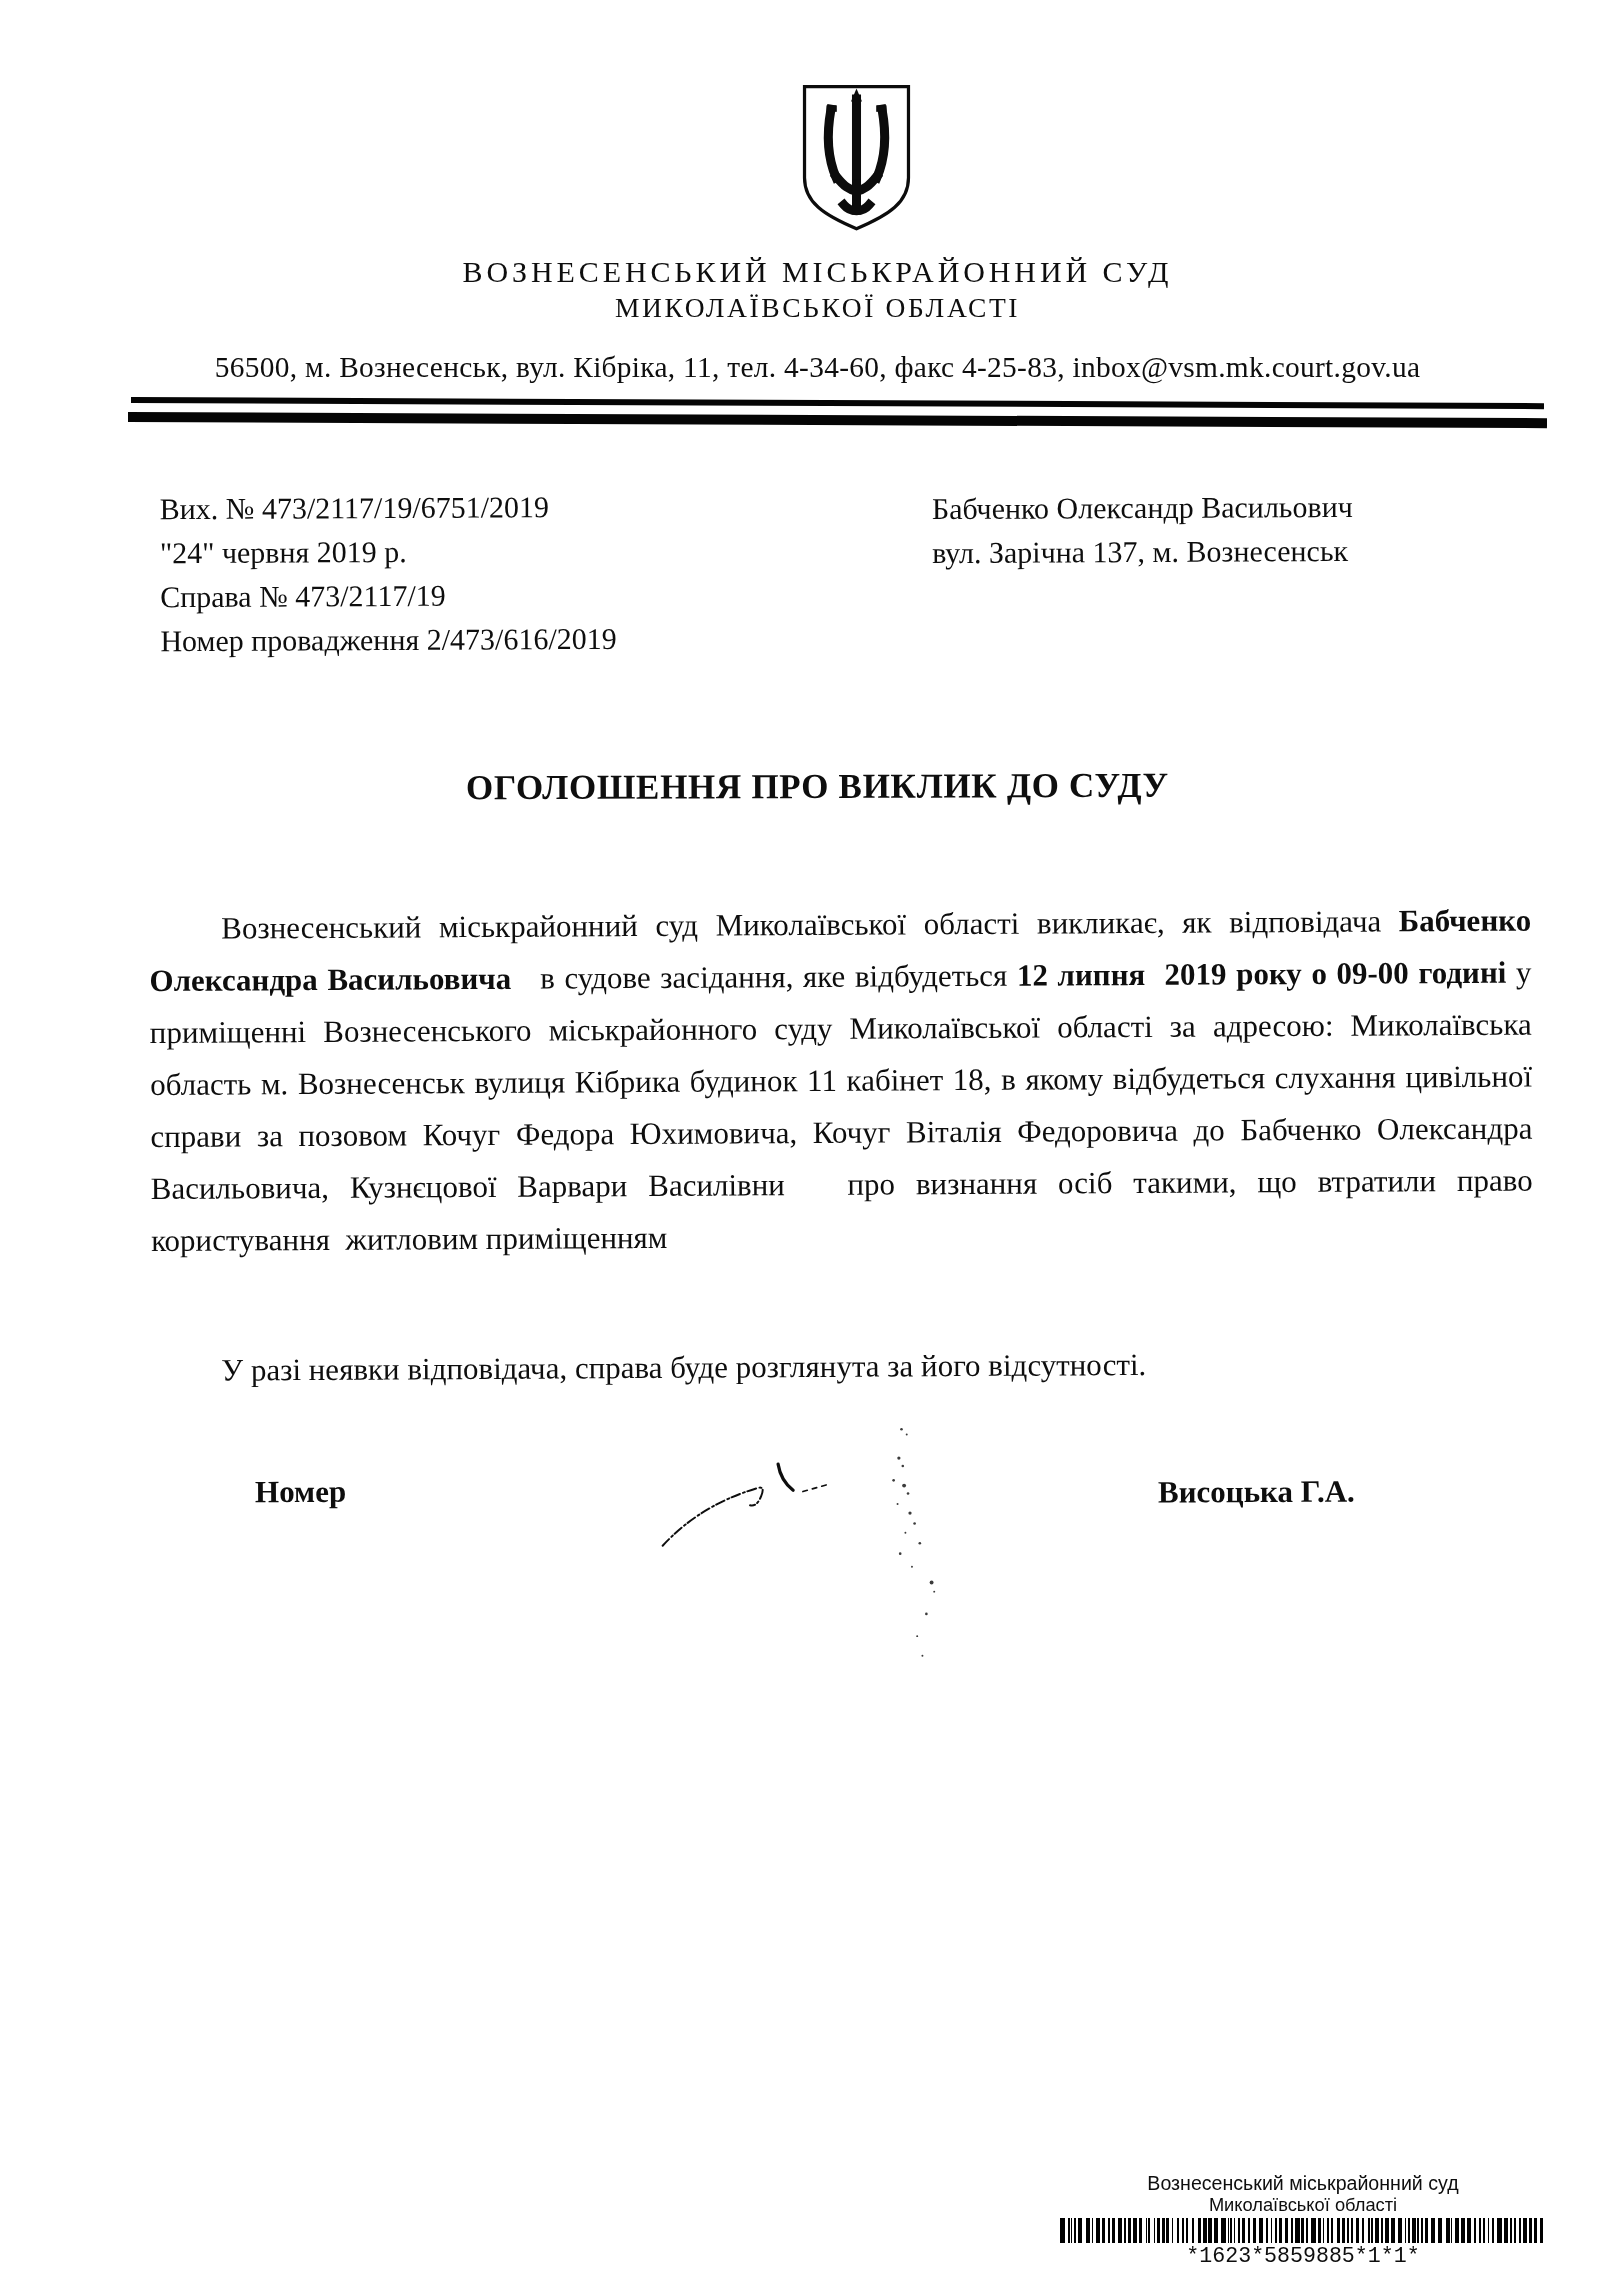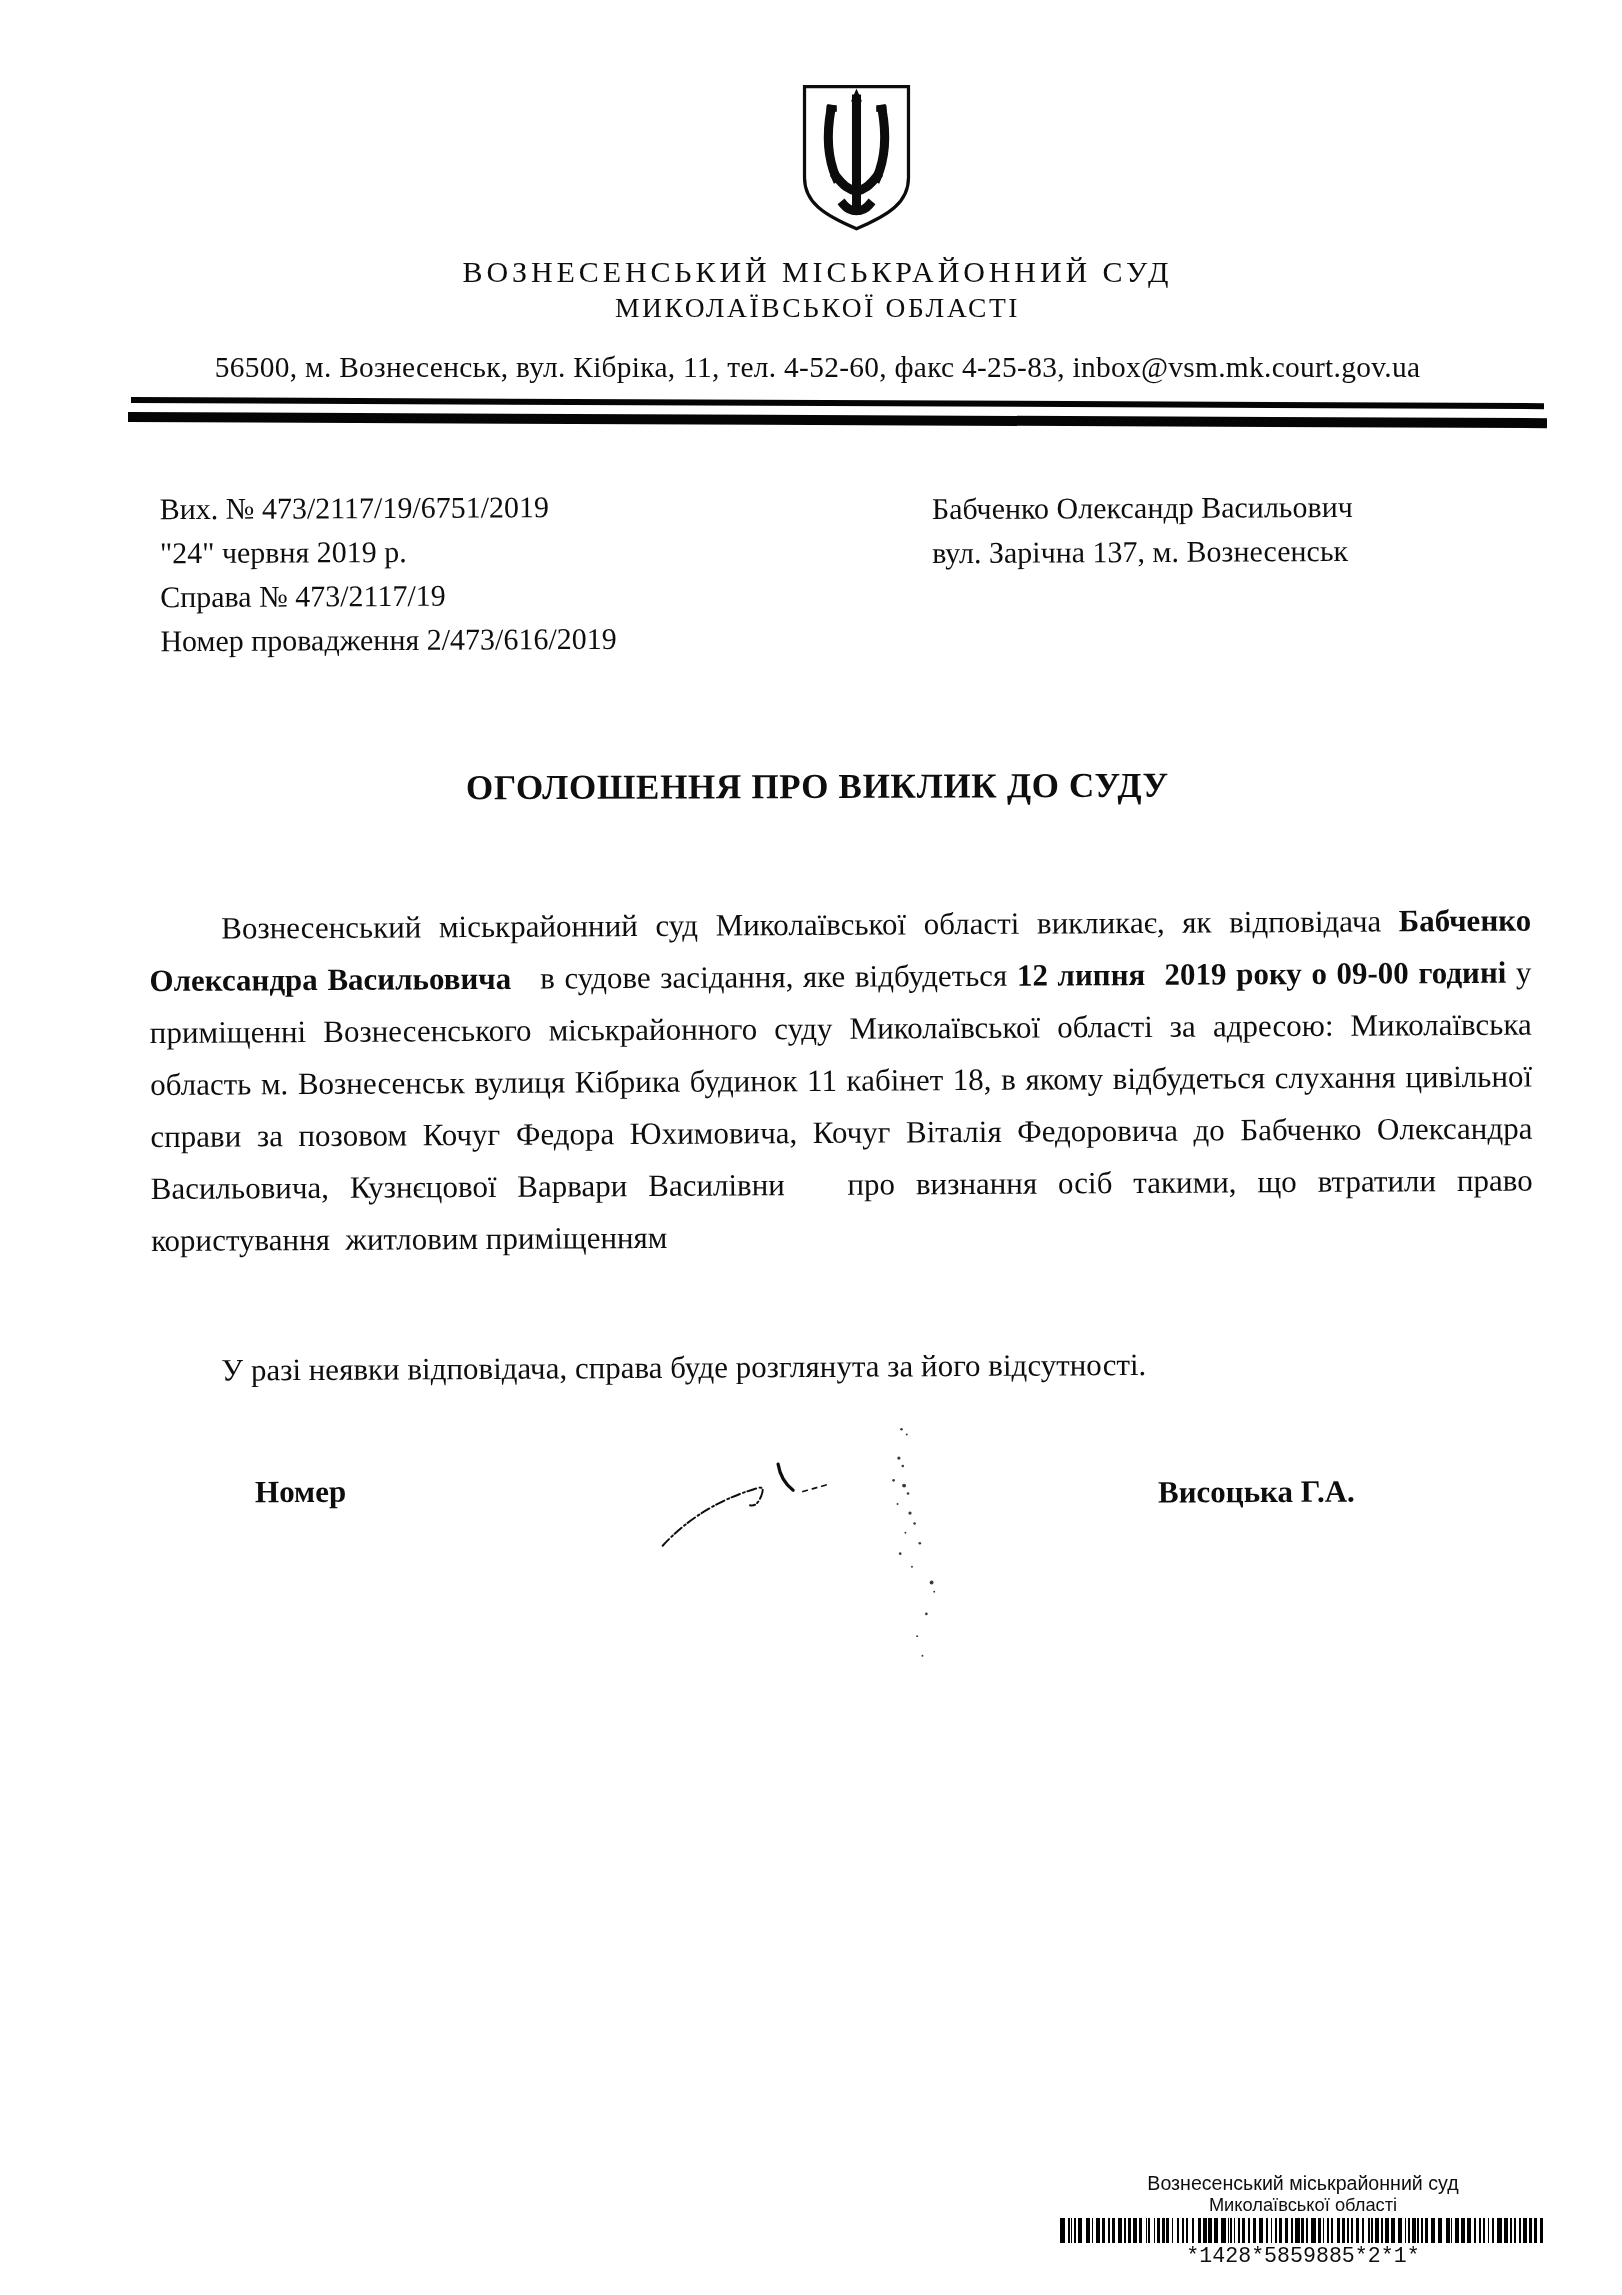--- a/index.html
+++ b/index.html
@@ -53,21 +53,21 @@
       <path d="M87.5,158 V198"></path>
       <path d="M68,190 C78,202 97,202 107,190"></path>
     </g>
     <path d="M79,30 L87.5,10 L96,30 Z" fill="#0c0c0c"></path>
     <path d="M41,36 h16 v10 h-16 Z" fill="#0c0c0c"></path>
     <path d="M118,36 h16 v10 h-16 Z" fill="#0c0c0c"></path>
   </svg>
 
   <div class="centered court-line1">ВОЗНЕСЕНСЬКИЙ МІСЬКРАЙОННИЙ СУД</div>
   <div class="centered court-line2">МИКОЛАЇВСЬКОЇ ОБЛАСТІ</div>
-  <div class="centered contact">56500, м. Вознесенськ, вул. Кібріка, 11, тел. 4-52-60, факс 4-25-83, inbox@vsm.mk.court.gov.ua</div>
+  <div class="centered contact">56500, м. Вознесенськ, вул. Кібріка, 11, тел. 4-34-60, факс 4-25-83, inbox@vsm.mk.court.gov.ua</div>
 
   <div class="rule rule-1"></div>
   <div class="rule rule-2"></div>
 
   <div class="refblock">
     <div>Вих. № 473/2117/19/6751/2019</div>
     <div>"24" червня 2019 р.</div>
     <div>Справа № 473/2117/19</div>
     <div>Номер провадження 2/473/616/2019</div>
   </div>
@@ -212,17 +212,17 @@
         <i style="width: 3.3px; margin-right: 2px;"></i>
         <i style="width: 2.6px; margin-right: 2px;"></i>
         <i style="width: 2px; margin-right: 2.6px;"></i>
         <i style="width: 2px; margin-right: 2px;"></i>
         <i style="width: 3.9px; margin-right: 2.6px;"></i>
         <i style="width: 2.6px; margin-right: 2px;"></i>
         <i style="width: 3.3px; margin-right: 2.6px;"></i>
         <i style="width: 2.6px; margin-right: 3.3px;"></i>
         <i style="width: 3.9px; margin-right: 2.6px;"></i>
       </div>
-    <div class="barcode-text">*1428*5859885*2*1*</div>
+    <div class="barcode-text">*1623*5859885*1*1*</div>
   </div>
 
 </div>
 
 
 </body></html>

